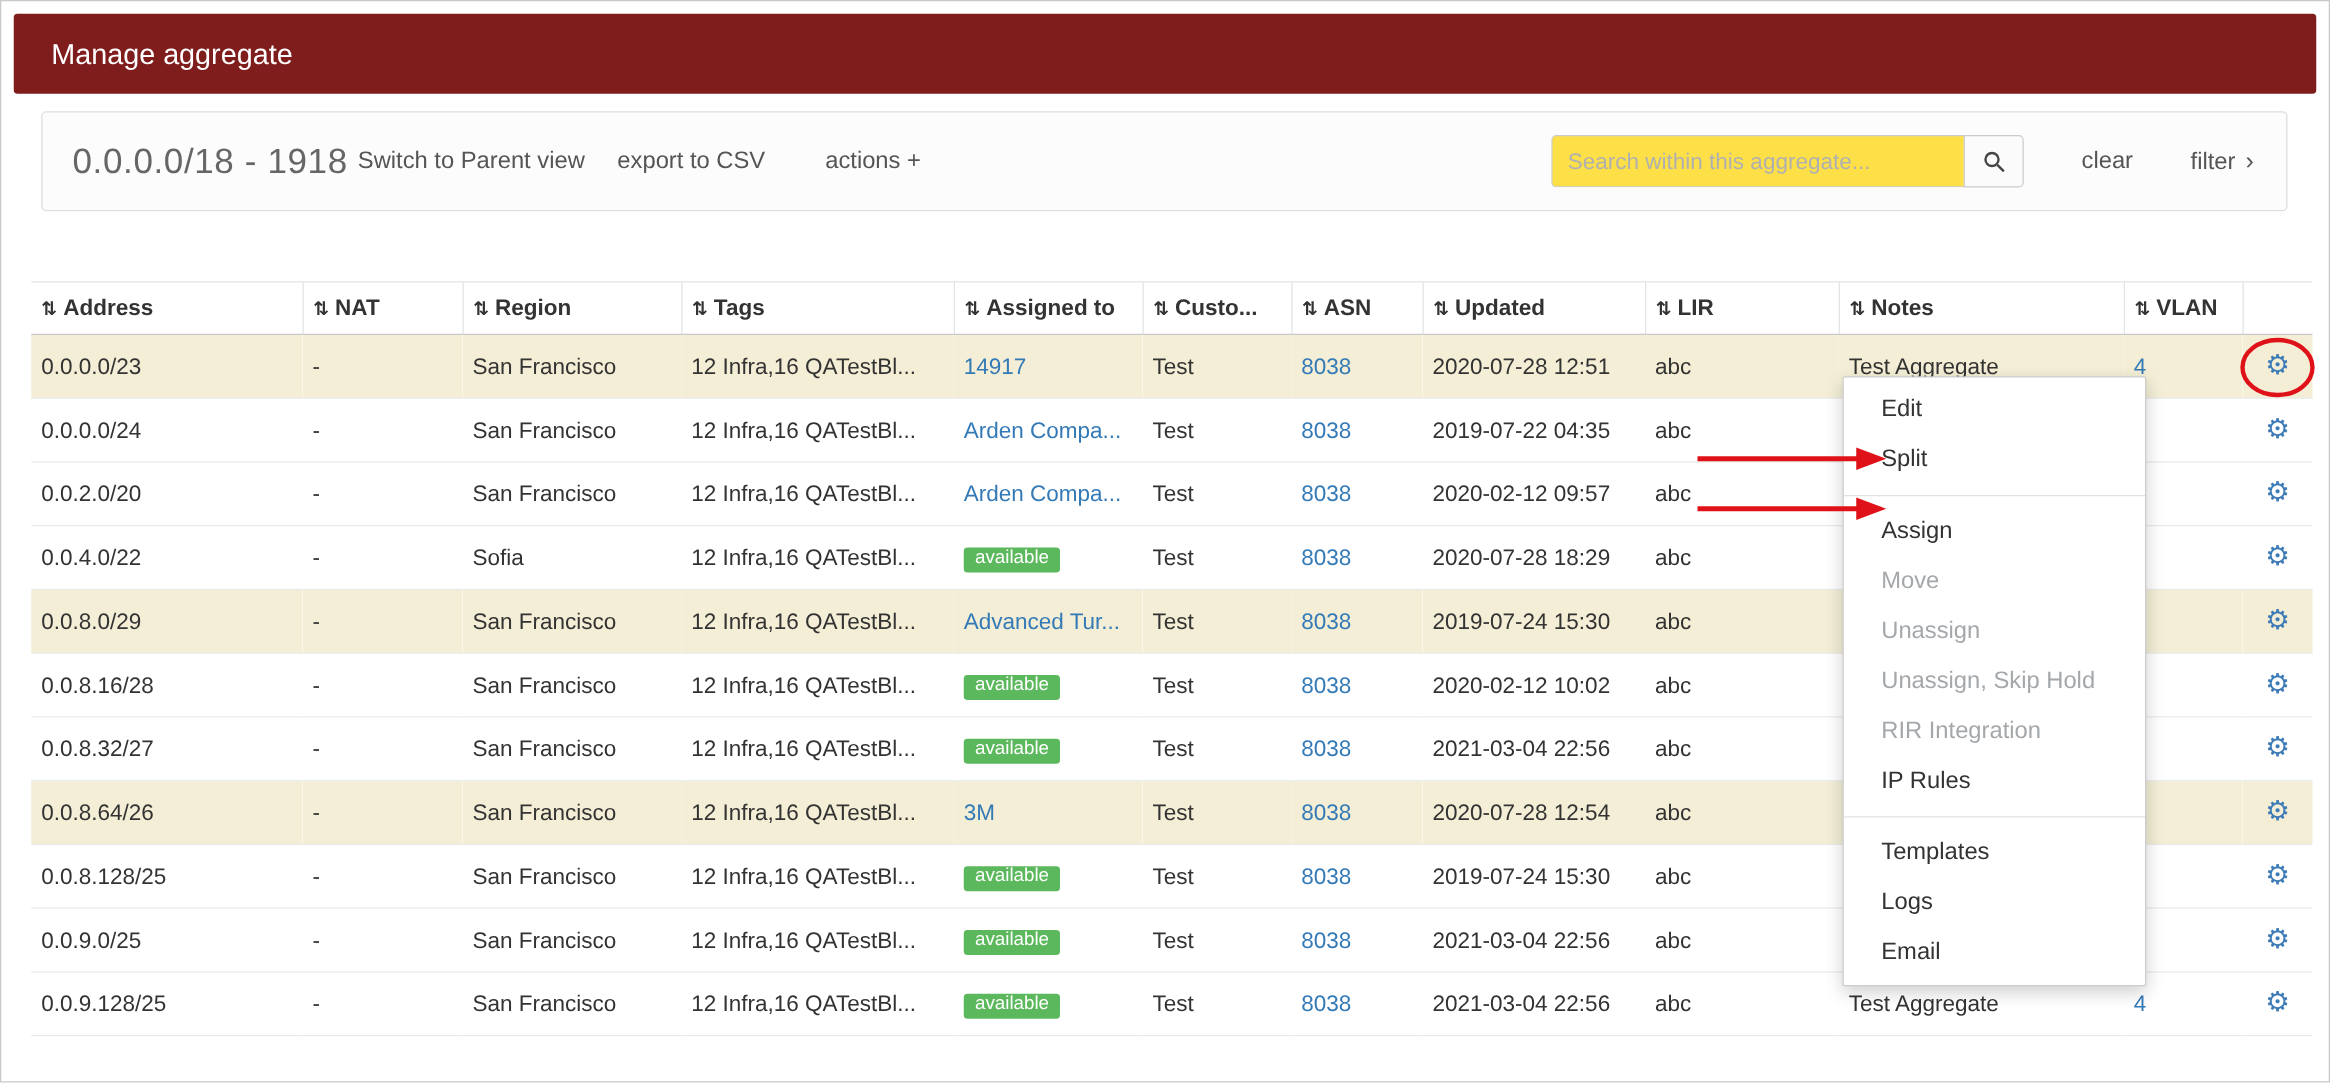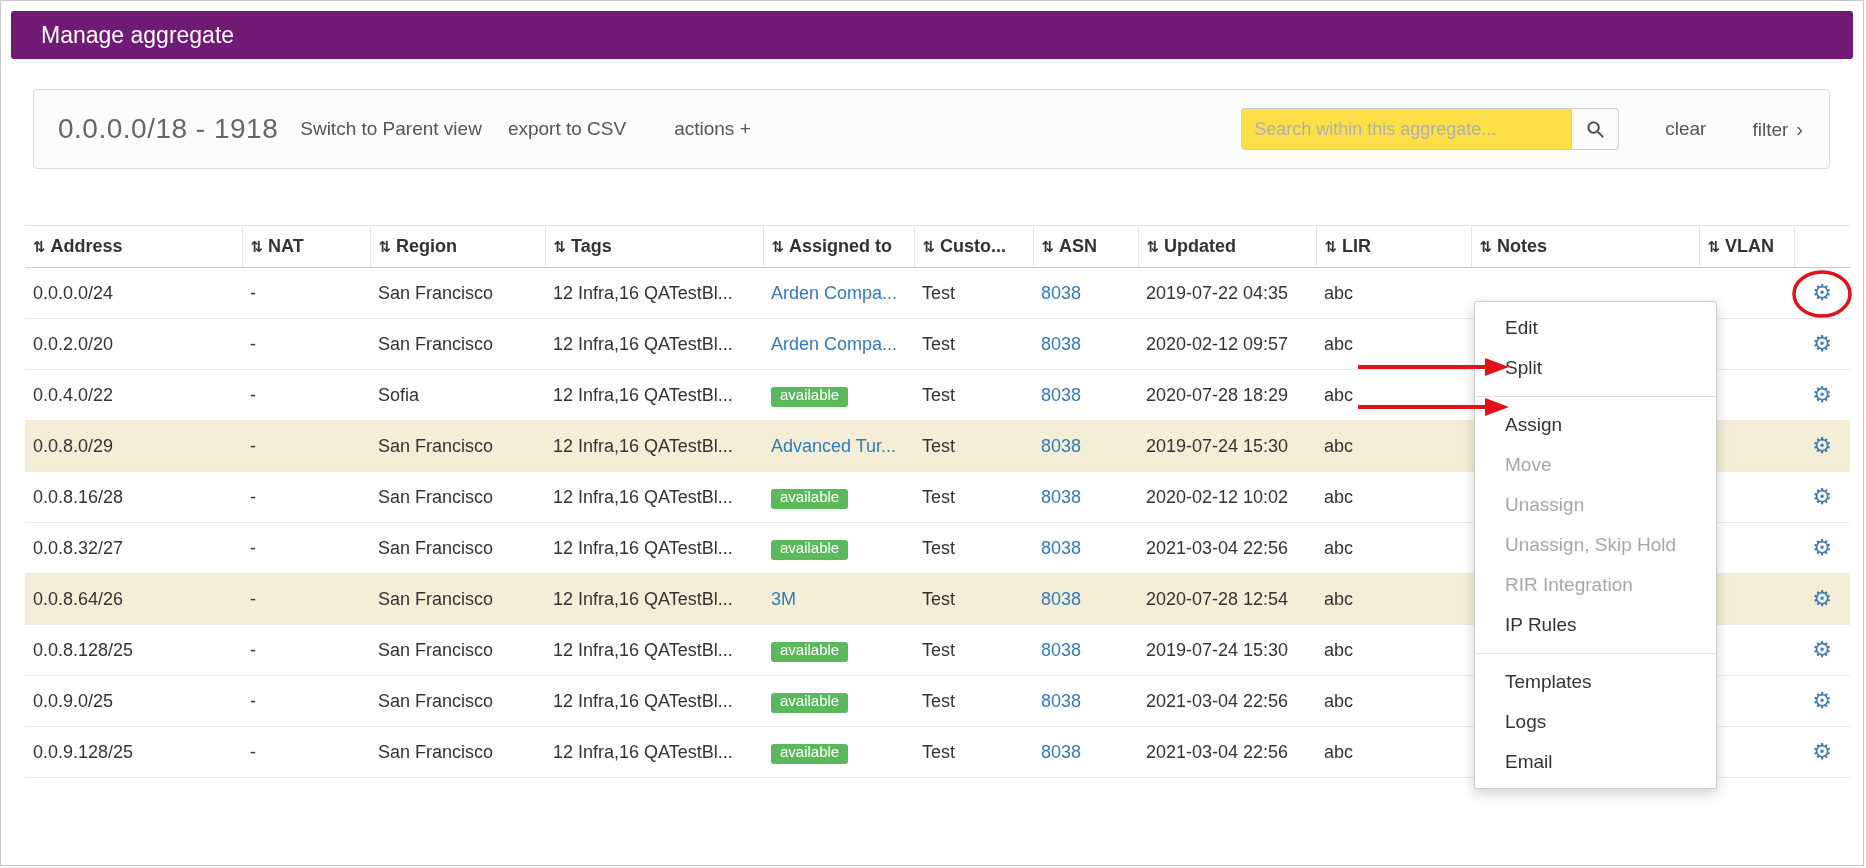--- a/index.html
+++ b/index.html
@@ -1,30 +1,30 @@
 <!DOCTYPE html>
 <html><head>
 <meta charset="utf-8">
 <style>
   * { box-sizing: border-box; margin: 0; padding: 0; }
   html, body { width: 1866px; height: 868px; background: #fff; font-family: "Liberation Sans", sans-serif; }
   .page { position: relative; width: 1864px; height: 866px; border: 1px solid #c9c9c9; background: #fff; overflow: hidden; }
 
   
-  .titlebar { position: absolute; top: 10px; left: 10px; right: 10px; height: 48px;
-    background: #701a75; border-radius: 3px; color: #fff; display: flex; align-items: center;
+  .titlebar { position: absolute; top: 10px; left: 10px; right: 10px; height: 64px;
+    background: #7f1d1d; border-radius: 3px; color: #fff; display: flex; align-items: center;
     padding-left: 30px; font-size: 23px; }
 
   
   .toolbar { position: absolute; top: 88px; left: 32px; right: 33px; height: 80px;
     background: #fcfcfc; border: 1px solid #ddd; border-radius: 4px;
     display: flex; align-items: center; padding: 0 24px; }
   .agg { font-size: 28px; color: #666; letter-spacing: .5px; white-space: nowrap; }
   .tb-link { font-size: 19px; color: #555; cursor: pointer; text-decoration: none; white-space: nowrap; }
-  .l1 { margin-left: 22px; }
+  .l1 { margin-left: 8px; }
   .l2 { margin-left: 26px; }
   .l3 { margin-left: 48px; }
   .search-group { margin-left: auto; display: flex; align-items: center; }
   .search-input { width: 330px; height: 42px; border: 1px solid #ccc; border-right: none;
     border-radius: 4px 0 0 4px; padding: 0 12px; font-size: 18px; color: #333; background: #fde047; outline: none;
     font-family: "Liberation Sans", sans-serif; }
   .search-input::placeholder { color: #b0b0b0; }
   .search-btn { width: 48px; height: 42px; border: 1px solid #ccc; border-radius: 0 4px 4px 0;
     background: #fbfbfb; display: flex; align-items: center; justify-content: center; cursor: pointer; }
   .clear { margin-left: 46px; }
@@ -112,20 +112,34 @@
           <th><span class="sort">⇅</span>Custo...</th>
           <th><span class="sort">⇅</span>ASN</th>
           <th><span class="sort">⇅</span>Updated</th>
           <th><span class="sort">⇅</span>LIR</th>
           <th><span class="sort">⇅</span>Notes</th>
           <th><span class="sort">⇅</span>VLAN</th>
           <th></th>
         </tr>
     </thead>
     <tbody>
+        <tr class="hl">
+          <td>0.0.0.0/23</td>
+          <td>-</td>
+          <td>San Francisco</td>
+          <td>12 Infra,16 QATestBl...</td>
+          <td><a class="cell-link">14917</a></td>
+          <td>Test</td>
+          <td><a class="cell-link">8038</a></td>
+          <td>2020-07-28 12:51</td>
+          <td>abc</td>
+          <td>Test Aggregate</td>
+          <td><a class="cell-link">4</a></td>
+          <td class="gear-cell"><span class="gear">⚙</span></td>
+        </tr>
         <tr>
           <td>0.0.0.0/24</td>
           <td>-</td>
           <td>San Francisco</td>
           <td>12 Infra,16 QATestBl...</td>
           <td><a class="cell-link">Arden Compa...</a></td>
           <td>Test</td>
           <td><a class="cell-link">8038</a></td>
           <td>2019-07-22 04:35</td>
           <td>abc</td>

